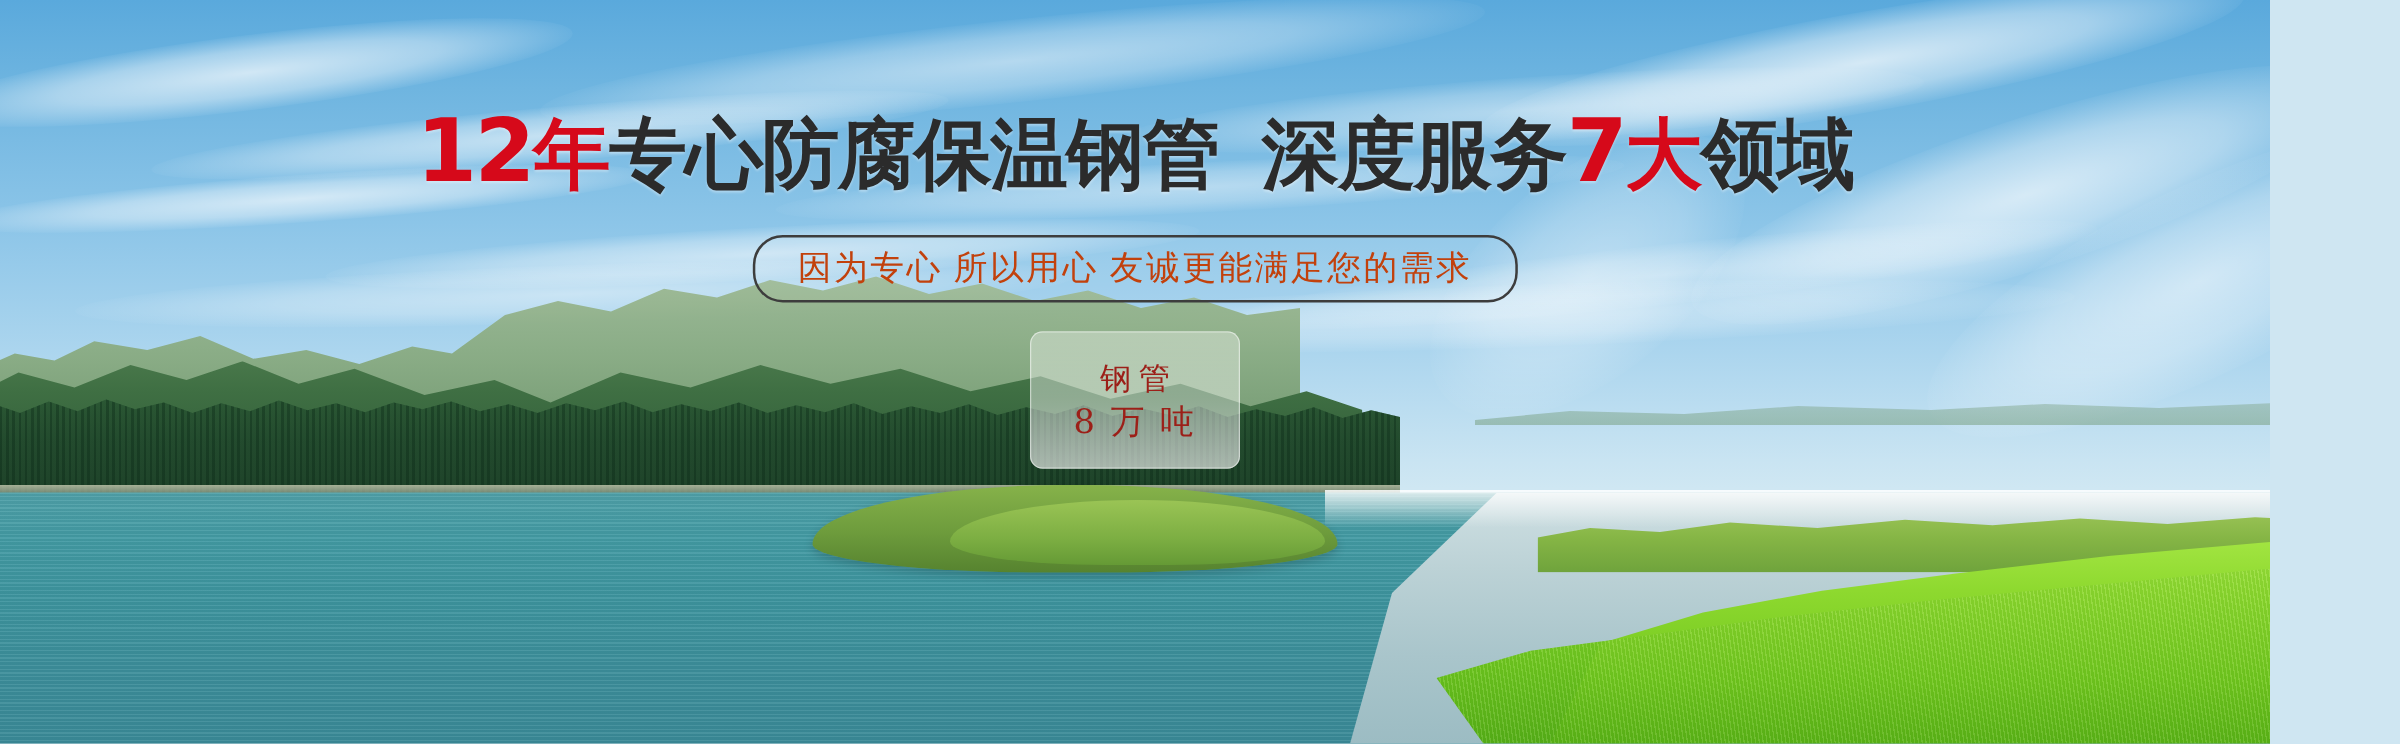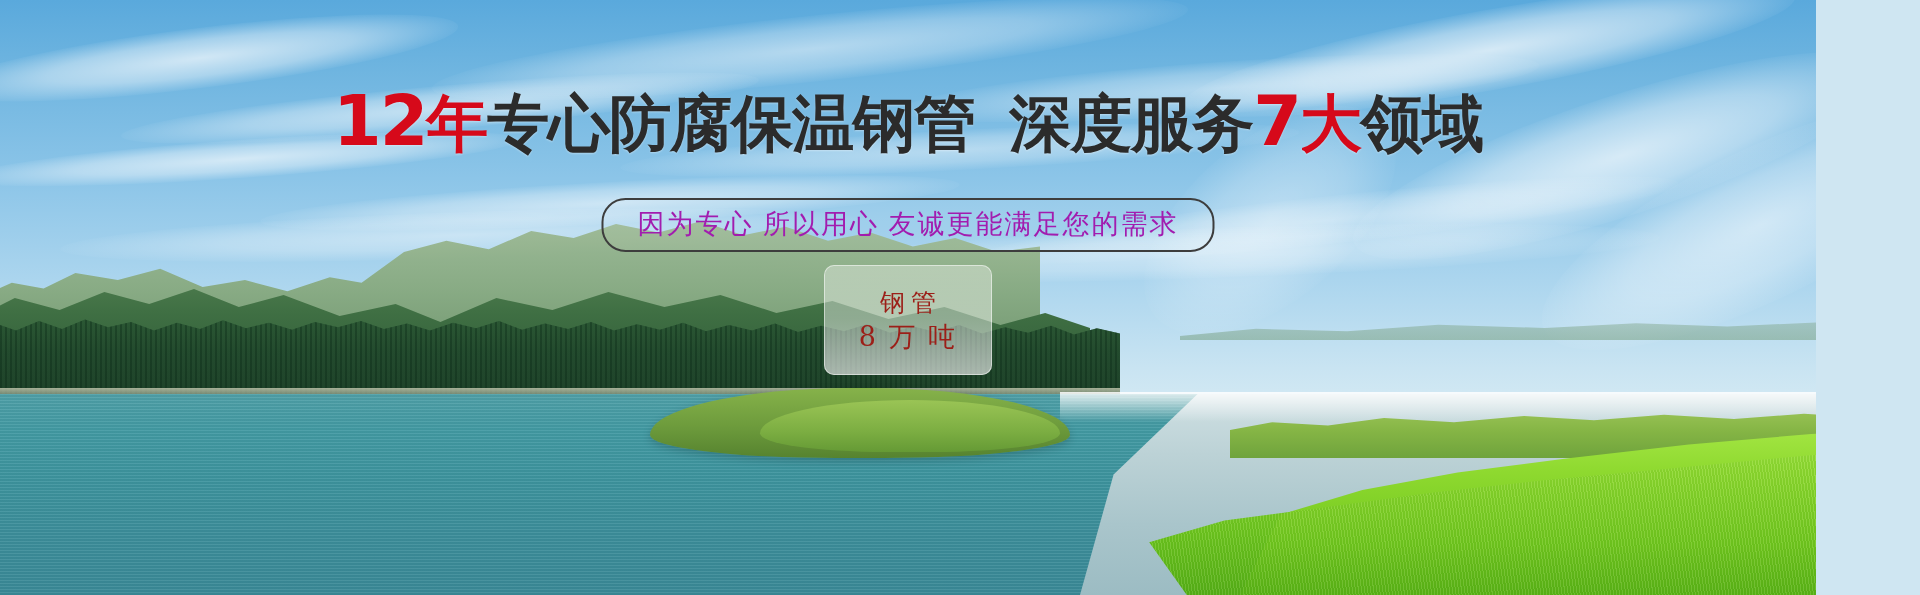--- a/index.html
+++ b/index.html
@@ -176,29 +176,29 @@
     line-height:1;
     letter-spacing:-1px;
     font-family:"DejaVu Sans","Liberation Sans",sans-serif;
   }
   .hl-dark { color:#2b2b2b; text-shadow:0 1px 2px rgba(255,255,255,.35); }
   .hl-red  { color:#d6091a; text-shadow:0 1px 2px rgba(255,255,255,.35); }
   .hl-num  { font-size:70px; letter-spacing:-2px; }
   .hl-gap  { display:inline-block; width:34px; }
 
   .subtitle-pill {
-    position:absolute; left:50%; top:198px; transform:translateX(-50%);
+    position:absolute; left:50%; top:188px; transform:translateX(-50%);
     border:2px solid #3d3d3d;
     border-radius:24px;
     padding:6px 34px 8px;
     font-size:27px;
-    color:#a21caf;
+    color:#c2410c;
     letter-spacing:2px;
     white-space:nowrap;
-    font-family:Liberation Sans, sans-serif;
+    font-family:Liberation Serif, serif;
     background:rgba(255,255,255,.06);
   }
 
   .cards {
     position:absolute; left:50%; top:265px; transform:translateX(-50%);
     display:flex; gap:6px;
   }
   .card {
     width:168px; height:110px;
     background:linear-gradient(to bottom, rgba(255,255,255,.34) 0%, rgba(255,255,255,.42) 48%, rgba(255,255,255,.62) 100%);

